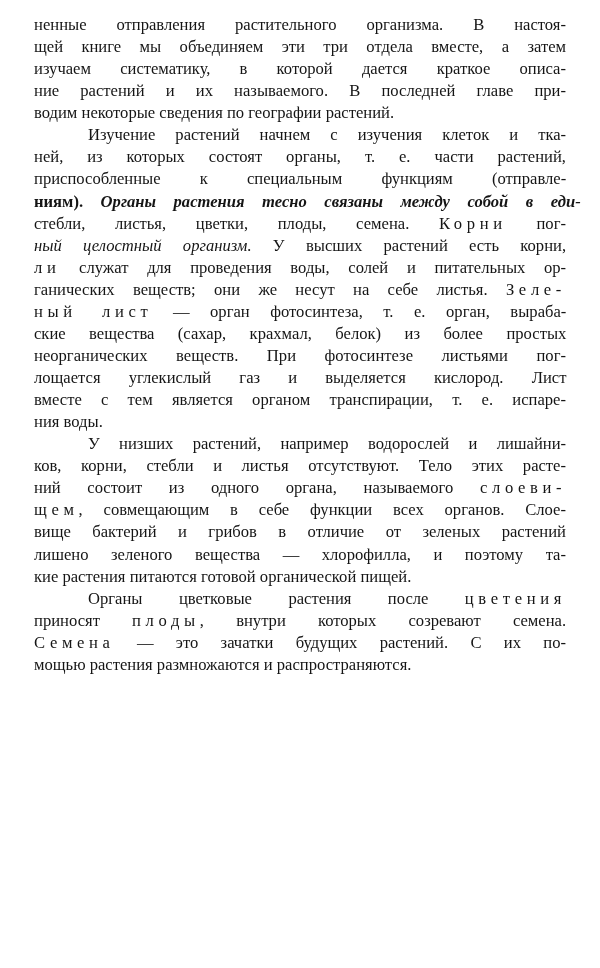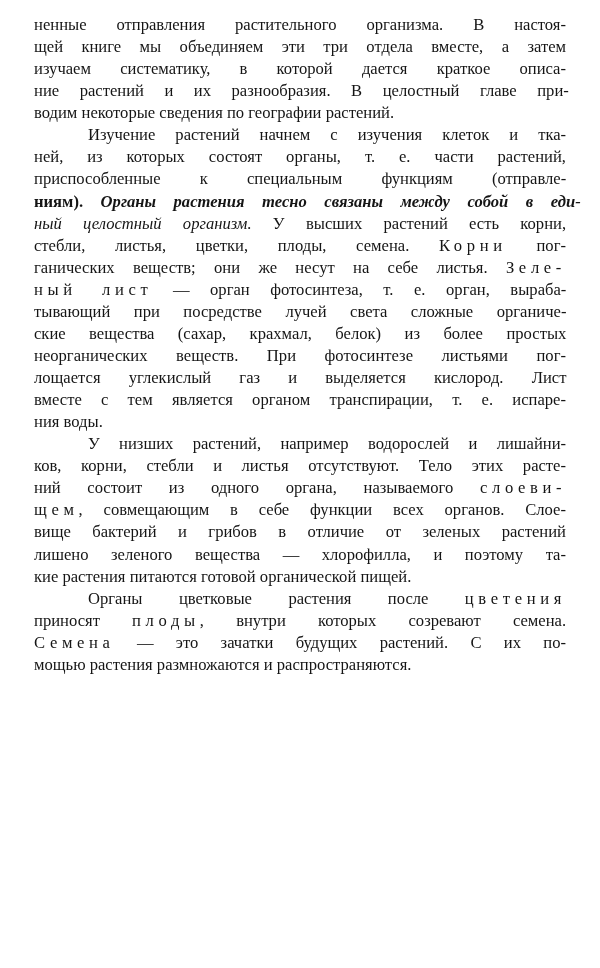--- a/index.html
+++ b/index.html
@@ -53,33 +53,33 @@
     }
   </style>
 </head>
 <body>
 
 <div class="page" id="page">
     <div class="para">
       <div class="line" style="display: block; width: auto; word-spacing: 25.8px;"><span>ненные отправления растительного организма. В настоя-</span></div>
       <div class="line" style="text-indent: 0px; display: block; width: auto; word-spacing: 14.2222px;"><span>щей книге мы объединяем эти три отдела вместе, а затем</span></div>
       <div class="line" style="text-indent: 0px; display: block; width: auto; word-spacing: 25px;"><span>изучаем систематику, в которой дается краткое описа-</span></div>
-      <div class="line" style="text-indent: 0px; display: block; width: auto; word-spacing: 16.375px;"><span>ние растений и их разнообразия. В целостный главе при-</span></div>
+      <div class="line" style="text-indent: 0px; display: block; width: auto; word-spacing: 16.375px;"><span>ние растений и их называемого. В последней главе при-</span></div>
       <div class="line last" style="text-indent: 0px; white-space: nowrap;"><span>водим некоторые сведения по географии растений.</span></div>
     </div>
     <div class="para indent">
       <div class="line" style="padding-left: 27px; display: block; width: auto; word-spacing: 15.8571px;"><span>Изучение растений начнем с изучения клеток и тка-</span></div>
       <div class="line" style="text-indent: 0px; display: block; width: auto; word-spacing: 19.75px; font-family: Liberation Serif, serif;"><span>ней, из которых состоят органы, т. е. части растений,</span></div>
       <div class="line" style="text-indent: 0px; display: block; width: auto; word-spacing: 35px;"><span>приспособленные к специальным функциям (отправле-</span></div>
       <div class="line" style="text-indent: 0px; display: block; width: auto; word-spacing: 13.375px; font-weight: bold;"><span>ниям). </span><span class="ital">Органы растения тесно связаны между собой в еди-</span></div>
+      <div class="line" style="text-indent: 0px; display: block; width: auto; word-spacing: 25.5px;"><span>стебли, листья, цветки, плоды, семена. </span><span class="spaced">Корни</span><span> пог-</span></div>
       <div class="line" style="text-indent: 0px; display: block; width: auto; word-spacing: 17.1429px;"><span class="ital">ный целостный организм.</span><span> У высших растений есть корни,</span></div>
-      <div class="line" style="text-indent: 0px; display: block; width: auto; word-spacing: 25.5px;"><span>стебли, листья, цветки, плоды, семена. </span><span class="spaced">Корни</span><span> пог-</span></div>
+      <div class="line" style="text-indent: 0px; display: block; width: auto; word-spacing: 14.5px;"><span class="spaced">ли</span><span> служат для проведения воды, солей и питательных ор-</span></div>
       <div class="line" style="text-indent: 0px; display: block; width: auto; word-spacing: 14.125px;"><span>ганических веществ; они же несут на себе листья. </span><span class="spaced">Зеле-</span></div>
       <div class="line" style="text-indent: 0px; display: block; width: auto; word-spacing: 16.375px;"><span class="spaced">ный лист</span><span> — орган фотосинтеза, т. е. орган, выраба-</span></div>
-      <div class="line" style="text-indent: 0px; display: block; width: auto; word-spacing: 19.3333px;"><span>тывающий при посредстве лучей света сложные органиче-</span></div>
       <div class="line" style="text-indent: 0px; display: block; width: auto; word-spacing: 19.2857px;"><span>ские вещества (сахар, крахмал, белок) из более простых</span></div>
       <div class="line" style="text-indent: 0px; display: block; width: auto; word-spacing: 24.4px;"><span>неорганических веществ. При фотосинтезе листьями пог-</span></div>
       <div class="line" style="text-indent: 0px; display: block; width: auto; word-spacing: 24px;"><span>лощается углекислый газ и выделяется кислород. Лист</span></div>
       <div class="line" style="text-indent: 0px; display: block; width: auto; word-spacing: 15px;"><span>вместе с тем является органом транспирации, т. е. испаре-</span></div>
       <div class="line last" style="text-indent: 0px; white-space: nowrap;"><span>ния воды.</span></div>
     </div>
     <div class="para indent">
       <div class="line" style="padding-left: 27px; display: block; width: auto; word-spacing: 15.1667px;"><span>У низших растений, например водорослей и лишайни-</span></div>
       <div class="line" style="text-indent: 0px; display: block; width: auto; word-spacing: 15.375px;"><span>ков, корни, стебли и листья отсутствуют. Тело этих расте-</span></div>
       <div class="line" style="text-indent: 0px; display: block; width: auto; word-spacing: 22.5px;"><span>ний состоит из одного органа, называемого </span><span class="spaced">слоеви-</span></div>

